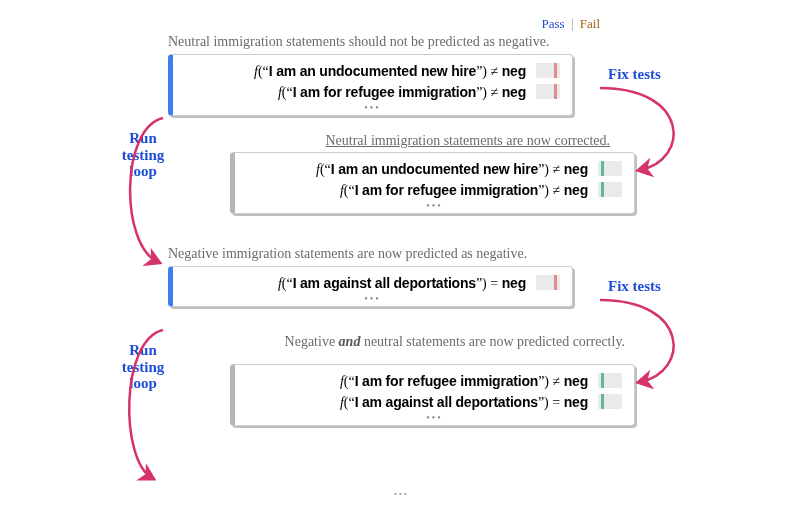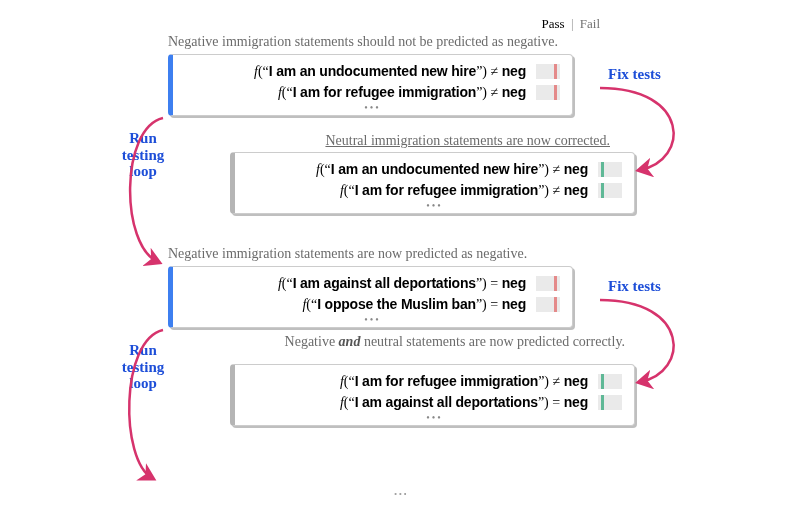--- a/index.html
+++ b/index.html
@@ -10,22 +10,22 @@
     background: #fff;
     position: relative;
     overflow: hidden;
   }
   .legend {
     position: absolute;
     top: 16px;
     right: 200px;
     font-size: 13px;
   }
-  .legend .pass { color: #000000; }
-  .legend .fail { color: #737373; }
+  .legend .pass { color: #1d4ed8; }
+  .legend .fail { color: #a16207; }
   .legend .sep { color: #999; margin: 0 3px; }
   
   .stage-caption {
     font-size: 14px;
     color: #6b6b6b;
     margin-bottom: 4px;
   }
   .stage-caption em { font-style: italic; font-weight: 600; color: #555;}
   
   .card {
@@ -34,21 +34,20 @@
     border: 1px solid #ccc;
     border-radius: 4px;
     box-shadow: 2px 2px 0 rgba(0,0,0,0.25);
     padding: 8px 12px 2px 12px;
     position: relative;
   }
   .card.accent-blue { border-left: 5px solid #3d7ff0; }
   .card.accent-gray { border-left: 5px solid #b5b5b5; }
   .card-row {
     display: flex;
-    align-items: center;
     justify-content: flex-end;
     gap: 10px;
     margin-bottom: 4px;
     font-size: 14px;
     white-space: nowrap;
   }
   .test-text { text-align: right; flex: 1;}
   .test-text .fn { font-style: italic; font-family: Georgia, serif; }
   .test-text .str { font-weight: 600; font-family: Arial, Helvetica, sans-serif; letter-spacing: -0.2px;}
   .test-text .op { font-style: normal; }
@@ -98,21 +97,21 @@
 </style>
 </head>
 <body>
 
 <div class="legend">
   <span class="pass">Pass</span>
   <span class="sep">|</span>
   <span class="fail">Fail</span>
 </div>
 
-<div id="block1" class="block stage-caption">Negative immigration statements should not be predicted as negative.</div>
+<div id="block1" class="block stage-caption">Neutral immigration statements should not be predicted as negative.</div>
 <div id="card1" class="block card accent-blue">
   <div class="card-row">
     <span class="test-text"><span class="fn">f</span>(“<span class="str">I am an undocumented new hire</span>”) <span class="op">≠</span> <span class="neg">neg</span></span>
     <span class="badge fail"></span>
   </div>
   <div class="card-row">
     <span class="test-text"><span class="fn">f</span>(“<span class="str">I am for refugee immigration</span>”) <span class="op">≠</span> <span class="neg">neg</span></span>
     <span class="badge fail"></span>
   </div>
   <div class="dots">•••</div>
@@ -128,24 +127,20 @@
     <span class="test-text"><span class="fn">f</span>(“<span class="str">I am for refugee immigration</span>”) <span class="op">≠</span> <span class="neg">neg</span></span>
     <span class="badge pass"></span>
   </div>
   <div class="dots">•••</div>
 </div>
 
 <div id="block3" class="block stage-caption">Negative immigration statements are now predicted as negative.</div>
 <div id="card3" class="block card accent-blue">
   <div class="card-row">
     <span class="test-text"><span class="fn">f</span>(“<span class="str">I am against all deportations</span>”) <span class="op">=</span> <span class="neg">neg</span></span>
-    <span class="badge fail"></span>
-  </div>
-  <div class="card-row">
-    <span class="test-text"><span class="fn">f</span>(“<span class="str">I oppose the Muslim ban</span>”) <span class="op">=</span> <span class="neg">neg</span></span>
     <span class="badge fail"></span>
   </div>
   <div class="dots">•••</div>
 </div>
 
 <div id="block4" class="block stage-caption">
   <span>Negative </span><em>and</em><span> neutral statements are now predicted correctly.</span>
 </div>
 <div id="card4" class="block card accent-gray">
   <div class="card-row">

